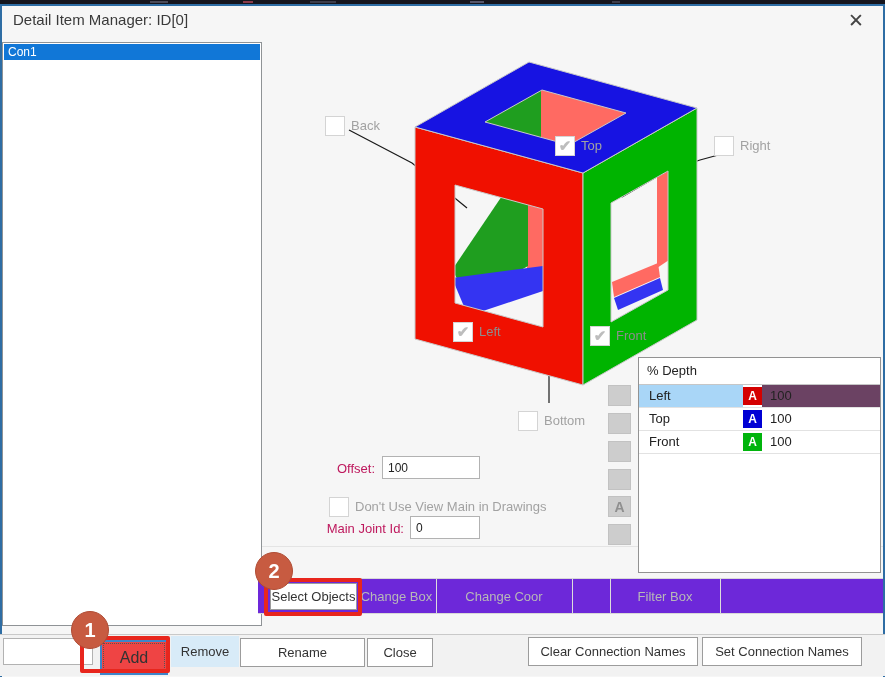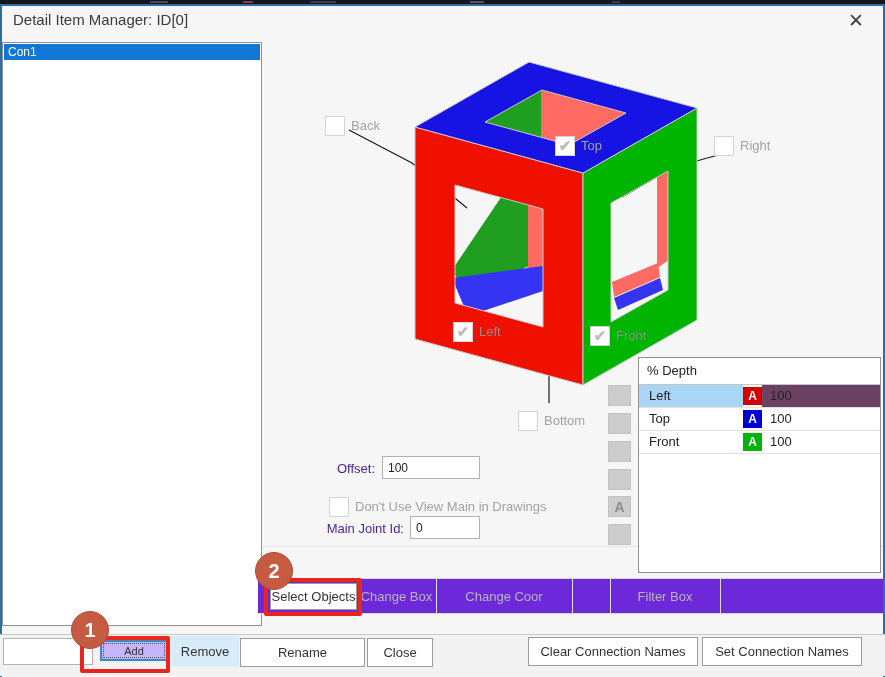--- a/index.html
+++ b/index.html
@@ -24,21 +24,21 @@
   
   .panel-line{left:258px;top:546px;width:625px;height:1px;background:#e4e4e4;z-index:2;}
   
   .cube-svg{left:330px;top:40px;width:440px;height:390px;z-index:3;}
   
   .cb{z-index:6;display:flex;align-items:flex-start;}
   .cb .box{width:20px;height:20px;background:#fff;border:1px solid #d4d4d4;box-sizing:border-box;
     display:flex;align-items:center;justify-content:center;font-size:15px;color:#bdbdbd;font-weight:bold;}
   .cb .lbl{margin-left:6px;font-size:13px;color:#a2a2a2;line-height:20px;}
   
-  .flabel{font-size:13px;color:#4c1d95;text-align:right;z-index:6;}
+  .flabel{font-size:13px;color:#be185d;text-align:right;z-index:6;}
   .tinput{background:#fff;border:1px solid #b2b2b2;font-size:12px;color:#222;padding:0 5px;
     box-sizing:border-box;z-index:6;font-family:"Liberation Sans",sans-serif;}
   
   .sq{left:608px;width:23px;height:21px;background:#cdcdcd;border:1px solid #c2c2c2;box-sizing:border-box;
     z-index:10;display:flex;align-items:center;justify-content:center;
     font-size:14px;font-weight:bold;color:#8f8f8f;}
   
   .vtable{left:638px;top:357px;width:243px;height:216px;background:#fff;border:1px solid #929292;
     box-sizing:border-box;z-index:10;font-size:13px;color:#222;}
   .vt-head{display:flex;height:26px;border-bottom:1px solid #c6c6c6;}
@@ -55,23 +55,23 @@
     border-top:1px solid #d8d8d8;border-bottom:1px solid #d8d8d8;box-sizing:border-box;z-index:8;}
   .vsep{position:absolute;top:0;width:1px;height:34px;background:#dcdcdc;}
   .flat-btn{position:absolute;top:0;height:34px;display:flex;align-items:center;justify-content:center;
     font-size:13px;color:#b8b8b8;}
   .raised{background:#fff;border:1px solid #9c9c9c;box-sizing:border-box;color:#333;
     display:flex;align-items:center;justify-content:center;font-size:13px;cursor:pointer;}
   
   .bottom-bar{left:0;top:634px;width:885px;height:41px;background:#f2f2f2;border-top:1px solid #c9c9c9;z-index:8;}
   .remove-cell{position:absolute;left:171px;top:1px;width:68px;height:31px;background:#d8ebf8;
     display:flex;align-items:center;justify-content:center;font-size:13px;color:#333;cursor:pointer;}
-  .add-btn{position:absolute;left:100px;top:5px;width:68px;height:21px;background:#c4b5fd;
+  .add-btn{position:absolute;left:100px;top:5px;width:68px;height:35px;background:#ef4444;
     border:2px solid #3f85c9;box-sizing:border-box;display:flex;align-items:center;justify-content:center;
-    font-size:11px;color:#333;cursor:pointer;}
+    font-size:16px;color:#333;cursor:pointer;}
   .add-btn .focus{position:absolute;inset:1px;border:1px dotted #555;}
   
   .ann-rect{border:4px solid #e8261d;border-radius:2px;z-index:50;pointer-events:none;}
   .ann-circle{width:38px;height:38px;border-radius:50%;background:#c75b41;border:1px solid #b04c34;
     box-sizing:border-box;color:#fff;font-size:20px;font-weight:bold;display:flex;align-items:center;
     justify-content:center;z-index:51;pointer-events:none;}
 </style>
 </head>
 <body>
 

